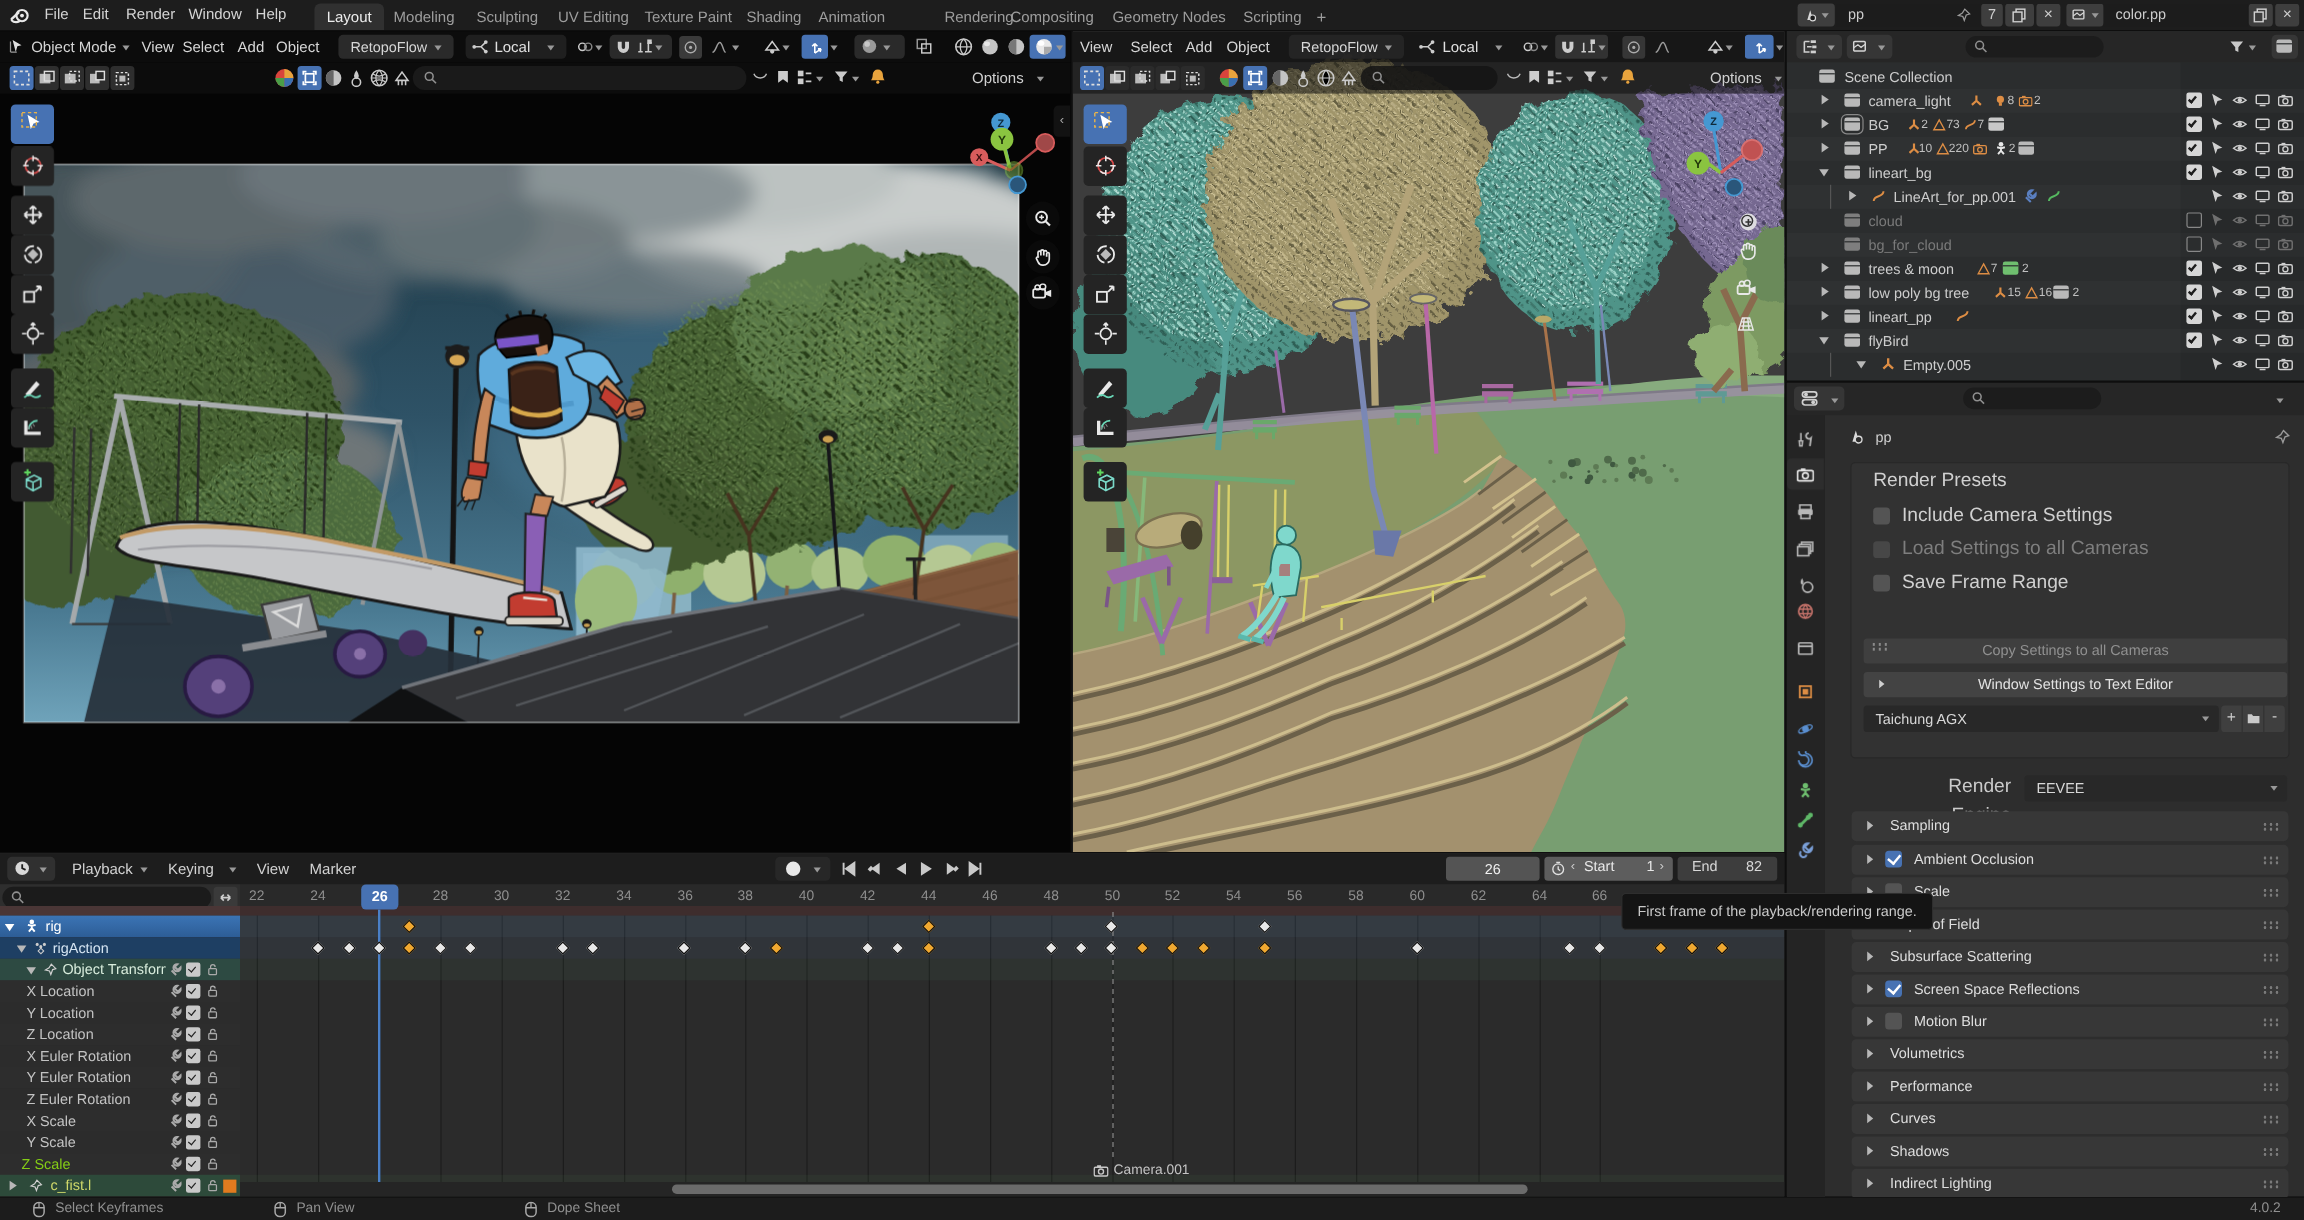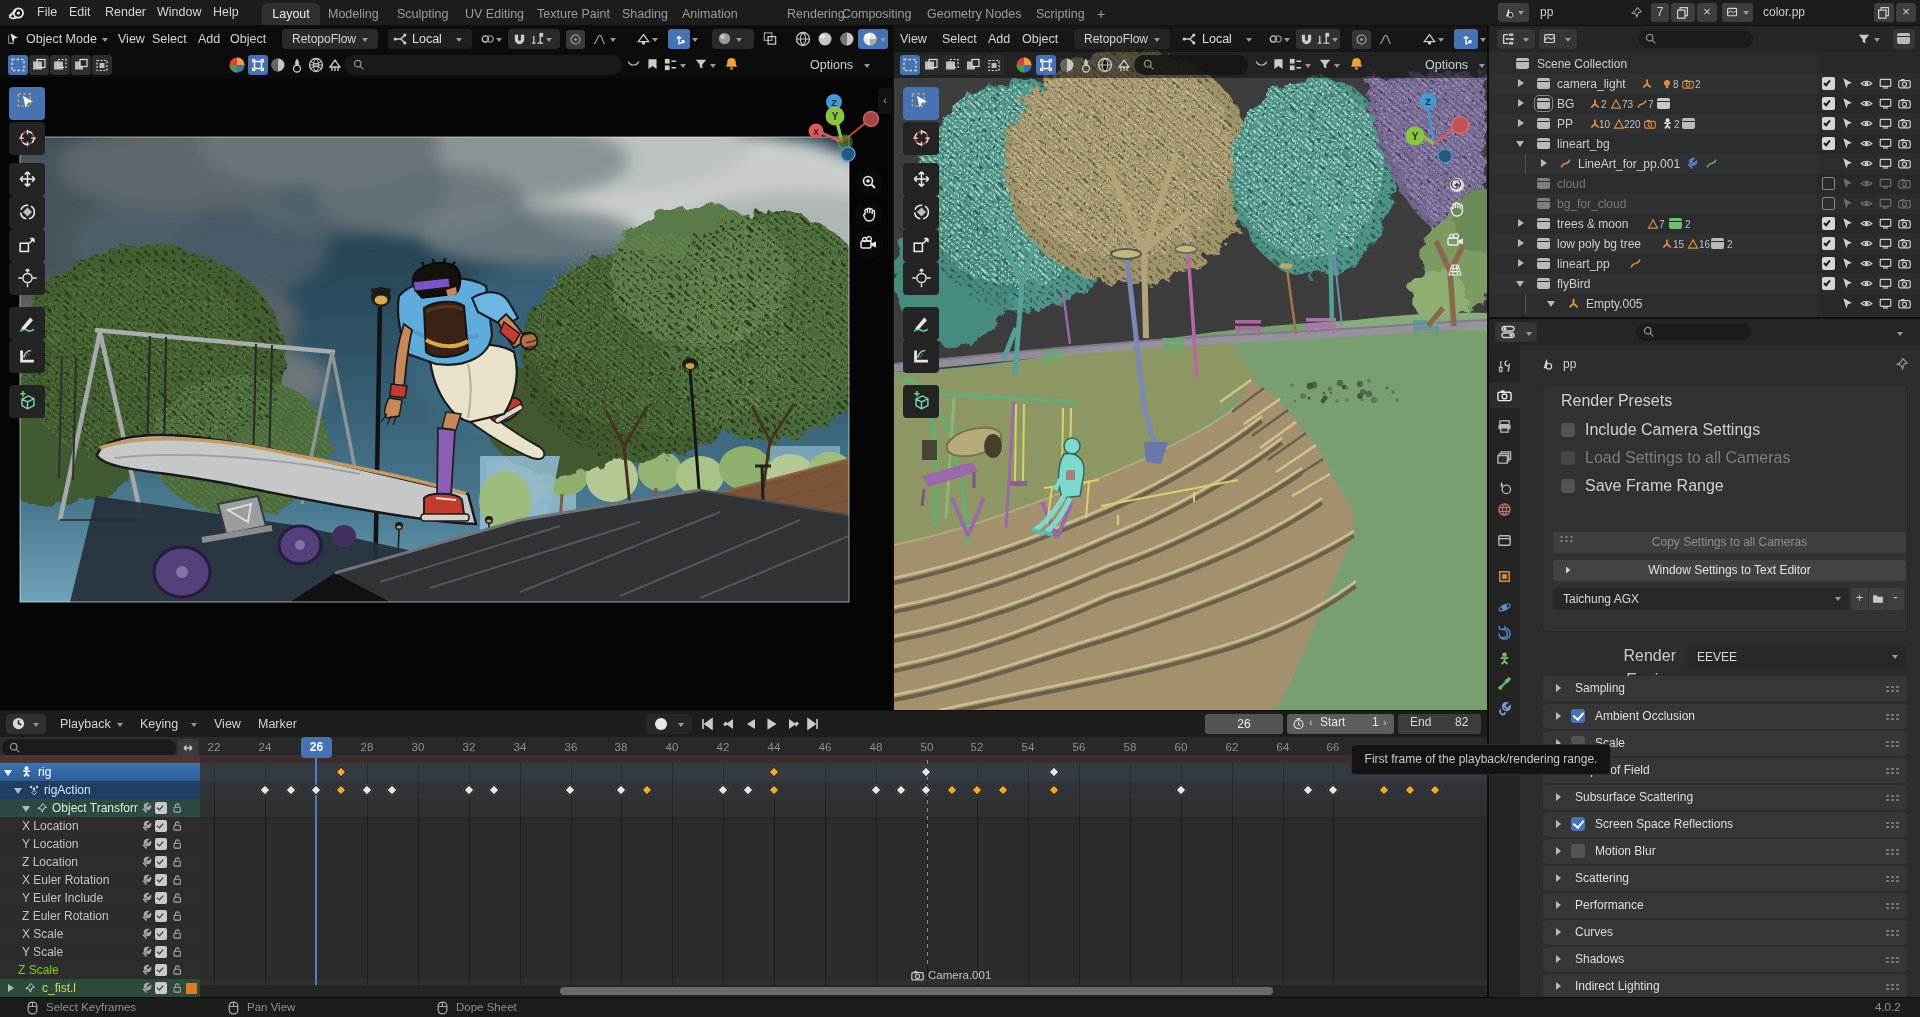--- a/index.html
+++ b/index.html
@@ -1063,21 +1063,21 @@
 <div style="position:absolute;left:398px;top:269px;width:17px;height:22px;background:#3f3f3f;border-radius:0 3px 3px 0;color:#ccc;text-align:center;line-height:18px;font-size:13px">-</div>
 <span class="prow" style="left:100px;top:325px;width:87px;text-align:right;color:#cacaca">Render Engine</span>
 <div style="position:absolute;left:198px;top:327px;width:219px;height:22px;background:#282828;border-radius:3px;color:#d8d8d8;font-size:12px;line-height:22px"><span style="padding-left:10px">EEVEE</span><span style="position:absolute;right:8px;top:9px;width:0;height:0;border-top:4px solid #999;border-left:3.5px solid transparent;border-right:3.5px solid transparent"></span></div>
 <div class="phead" style="top:357px"><div class="parr"></div><span style="padding-left:32px">Sampling</span><div class="pdots"></div></div>
 <div class="phead" style="top:385px"><div class="parr"></div><div class="cbx on" style="left:28px;top:5px"></div><span style="padding-left:52px">Ambient Occlusion</span><div class="pdots"></div></div>
 <div class="phead" style="top:412px"><div class="parr"></div><div class="cbx" style="left:28px;top:5px"></div><span style="padding-left:52px">Scale</span><div class="pdots"></div></div>
 <div class="phead" style="top:439px"><div class="parr"></div><span style="padding-left:32px">Depth of Field</span><div class="pdots"></div></div>
 <div class="phead" style="top:466px"><div class="parr"></div><span style="padding-left:32px">Subsurface Scattering</span><div class="pdots"></div></div>
 <div class="phead" style="top:493px"><div class="parr"></div><div class="cbx on" style="left:28px;top:5px"></div><span style="padding-left:52px">Screen Space Reflections</span><div class="pdots"></div></div>
 <div class="phead" style="top:520px"><div class="parr"></div><div class="cbx" style="left:28px;top:5px"></div><span style="padding-left:52px">Motion Blur</span><div class="pdots"></div></div>
-<div class="phead" style="top:547px"><div class="parr"></div><span style="padding-left:32px">Scattering</span><div class="pdots"></div></div>
+<div class="phead" style="top:547px"><div class="parr"></div><span style="padding-left:32px">Volumetrics</span><div class="pdots"></div></div>
 <div class="phead" style="top:574px"><div class="parr"></div><span style="padding-left:32px">Performance</span><div class="pdots"></div></div>
 <div class="phead" style="top:601px"><div class="parr"></div><span style="padding-left:32px">Curves</span><div class="pdots"></div></div>
 <div class="phead" style="top:628px"><div class="parr"></div><span style="padding-left:32px">Shadows</span><div class="pdots"></div></div>
 <div class="phead" style="top:655px"><div class="parr"></div><span style="padding-left:32px">Indirect Lighting</span><div class="pdots"></div></div>
 </div>
 
 <div id="dope" class="abs">
 <div style="position:absolute;left:0;top:0;width:1487px;height:26px;background:#1d1d1d"></div>
 <div class="pill" style="left:6px;top:3px;width:40px;background:#303030"></div>
 <svg class="ic" style="left:11px;top:5px" width="15" height="15" viewBox="0 0 16 16">
@@ -1257,21 +1257,21 @@
 <div class="chrow" style="top:124px;background:#2c2c2c">
         <span style="position:absolute;left:22px;color:#c3c3c3">Y Location</span>
       </div>
 <div class="chrow" style="top:142px;background:#2d2d2d">
         <span style="position:absolute;left:22px;color:#c3c3c3">Z Location</span>
       </div>
 <div class="chrow" style="top:160px;background:#2c2c2c">
         <span style="position:absolute;left:22px;color:#c3c3c3">X Euler Rotation</span>
       </div>
 <div class="chrow" style="top:178px;background:#2d2d2d">
-        <span style="position:absolute;left:22px;color:#c3c3c3">Y Euler Include</span>
+        <span style="position:absolute;left:22px;color:#c3c3c3">Y Euler Rotation</span>
       </div>
 <div class="chrow" style="top:196px;background:#2c2c2c">
         <span style="position:absolute;left:22px;color:#c3c3c3">Z Euler Rotation</span>
       </div>
 <div class="chrow" style="top:214px;background:#2d2d2d">
         <span style="position:absolute;left:22px;color:#c3c3c3">X Scale</span>
       </div>
 <div class="chrow" style="top:232px;background:#2c2c2c">
         <span style="position:absolute;left:22px;color:#c3c3c3">Y Scale</span>
       </div>

